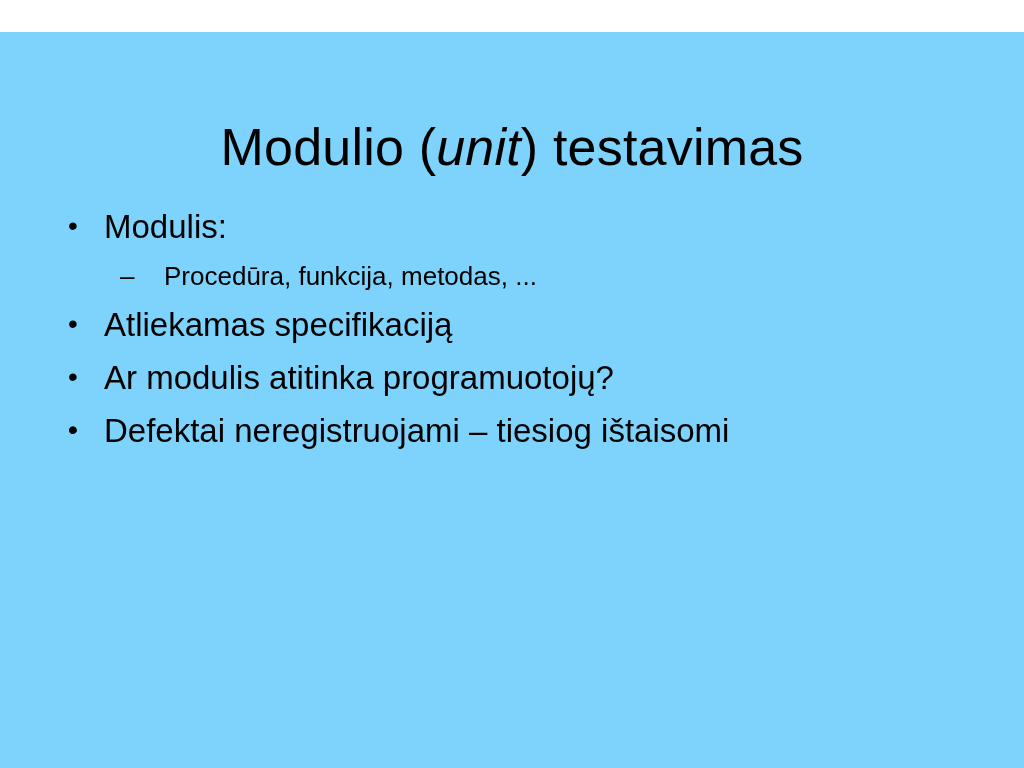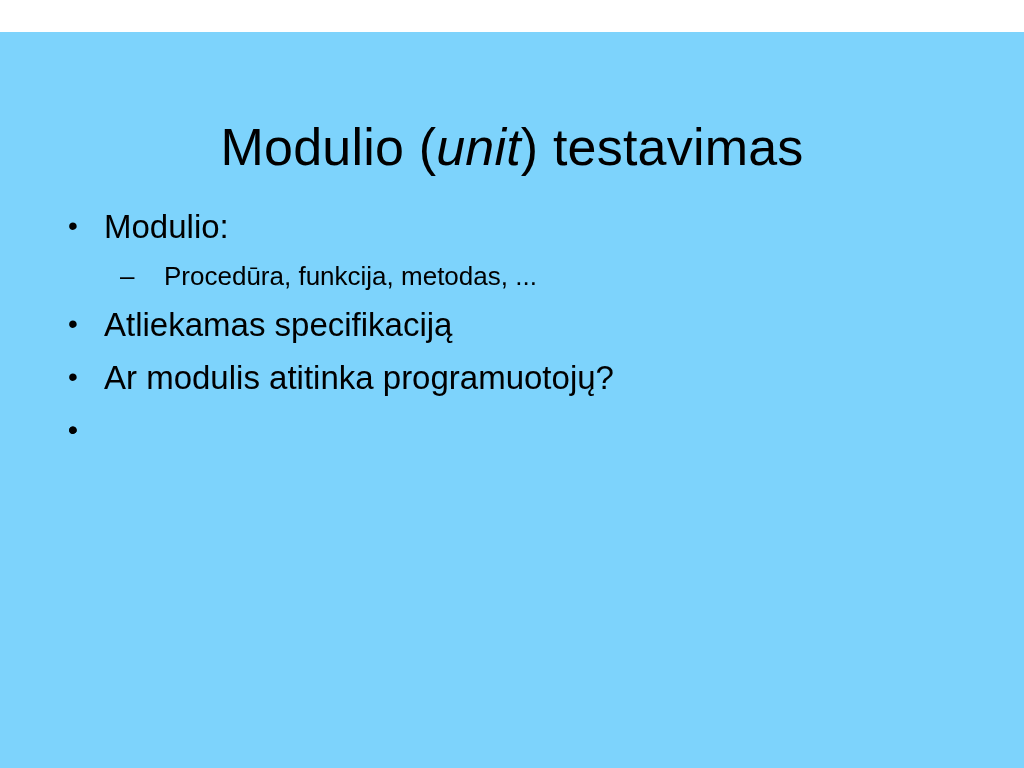--- a/index.html
+++ b/index.html
@@ -88,21 +88,21 @@
 <div class="slide">
 
   <h1 class="slide-title">
     <span class="txt">Modulio (</span><em>unit</em><span class="txt">) testavimas</span>
   </h1>
 
   <ul class="body-list">
 
     <li class="bullet-l1">
       <span class="marker">•</span>
-      <span class="txt">Modulio:</span>
+      <span class="txt">Modulis:</span>
     </li>
 
     <li class="bullet-l2">
       <span class="marker">–</span>
       <span class="txt">Procedūra, funkcija, metodas, ...</span>
     </li>
 
     <li class="bullet-l1">
       <span class="marker">•</span>
       <span class="txt">Atliekamas specifikaciją</span>
@@ -112,16 +112,17 @@
       <span class="marker">•</span>
       <span class="txt">Ar modulis atitinka programuotojų?</span>
     </li>
 
     <li class="bullet-l1">
       <span class="marker">•</span>
     </li>
 
     <li class="bullet-l1">
       <span class="marker">•</span>
+      <span class="txt">Defektai neregistruojami – tiesiog ištaisomi</span>
     </li>
 
   </ul>
 </div>
 
 </body></html>

